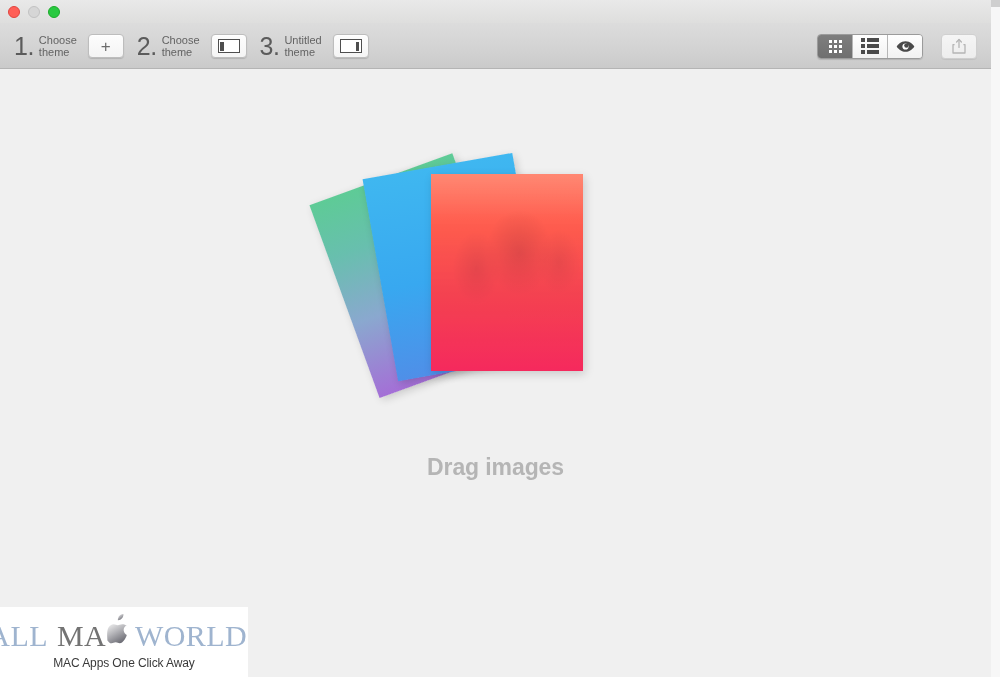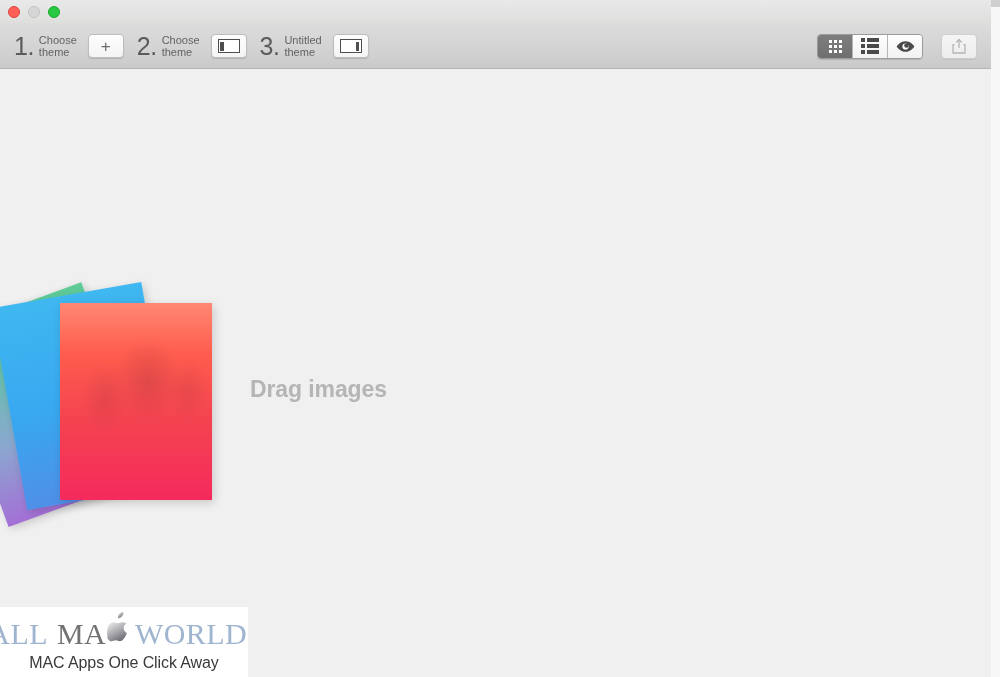--- a/index.html
+++ b/index.html
@@ -235,21 +235,21 @@
     cursor: default;
   }
 
   #dropzone {
     position: absolute;
     left: 0;
     right: 0;
     top: 0;
     bottom: 0;
     display: flex;
-    flex-direction: row;
+    flex-direction: column;
     align-items: center;
   }
 
   
   #card-stack {
     position: relative;
     width: 260px;
     height: 270px;
     margin-top: 82px;
     margin-left: -10px;
@@ -347,21 +347,21 @@
     position: relative;
     width: 24px;
     height: 30px;
     top: 4px;
   }
   #wm-main .apple-wrap svg { position: absolute; left: 0; top: -6px; }
   #wm-main .sm { font-size: 22px; }
   #wm-sub {
     margin-top: 5px;
     font-family: "Liberation Sans", sans-serif;
-    font-size: 16px;
+    font-size: 12px;
     color: #3a3a3a;
     letter-spacing: -0.1px;
     white-space: nowrap;
   }
 
   
   #right-strip {
     position: absolute;
     left: 991px;
     top: 0;

